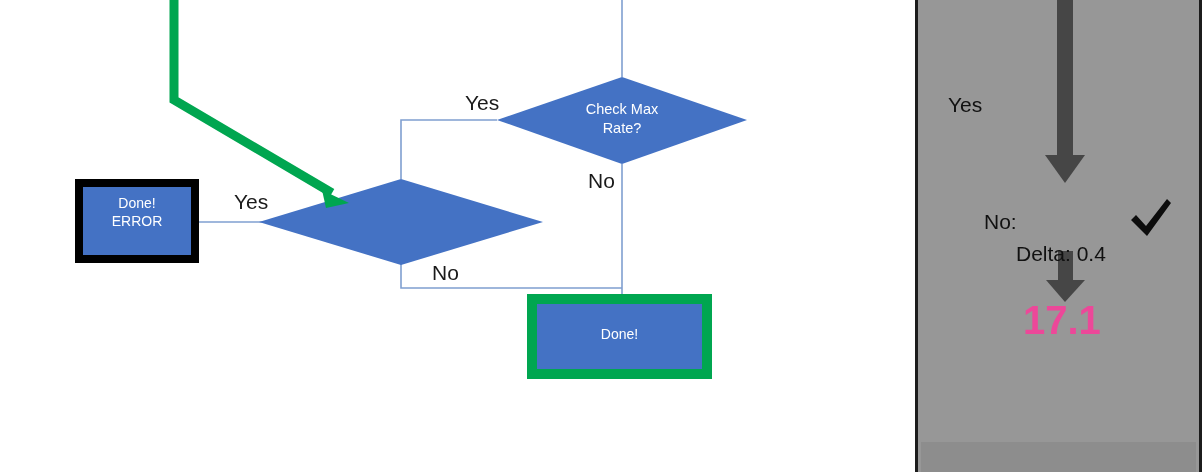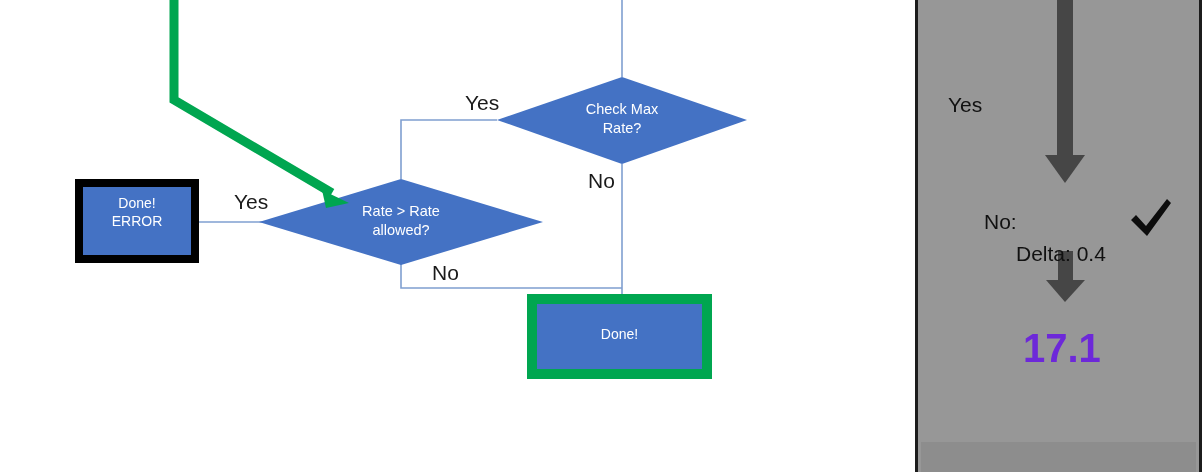--- a/index.html
+++ b/index.html
@@ -68,27 +68,27 @@
   }
   .panel-text {
     position: absolute;
     color: #111111;
     font-size: 21px;
     line-height: 1;
     white-space: nowrap;
   }
   #panel-value {
     position: absolute;
-    color: #6d28d9;
+    color: #ec4899;
     font-size: 40px;
     font-weight: bold;
     line-height: 1;
     white-space: nowrap;
     left: 1023px;
-    top: 328px;
+    top: 300px;
   }
   #panel-check {
     position: absolute;
     left: 1128px;
     top: 196px;
     width: 46px;
     height: 44px;
   }
   #panel-bottom-shade {
     position: absolute;
@@ -137,22 +137,20 @@
 
       <g>
         <path d="M 174 -6 L 174 100 L 332 193" stroke="#00a650" stroke-width="9" fill="none" stroke-linejoin="miter" stroke-linecap="butt"></path>
         <polygon points="349,203 322,190 326,208" fill="#00a650"></polygon>
       </g>
     </svg>
 
     <div class="node-label box-label" style="left:83px; top:194px; width:108px;">Done!
 ERROR</div>
 
-    <div class="node-label diamond-label" style="left:331px; top:202px; width:140px;">Rate &gt; Rate
-allowed?</div>
 
     <div class="node-label diamond-label" style="left:552px; top:100px; width:140px;">Check Max
 Rate?</div>
 
     <div class="node-label box-label" style="left:537px; top:325px; width:165px;">Done!</div>
 
     <div class="edge-label" style="left:465px; top:92px;">Yes</div>
     <div class="edge-label" style="left:588px; top:170px;">No</div>
     <div class="edge-label" style="left:234px; top:191px;">Yes</div>
     <div class="edge-label" style="left:432px; top:262px;">No</div>

